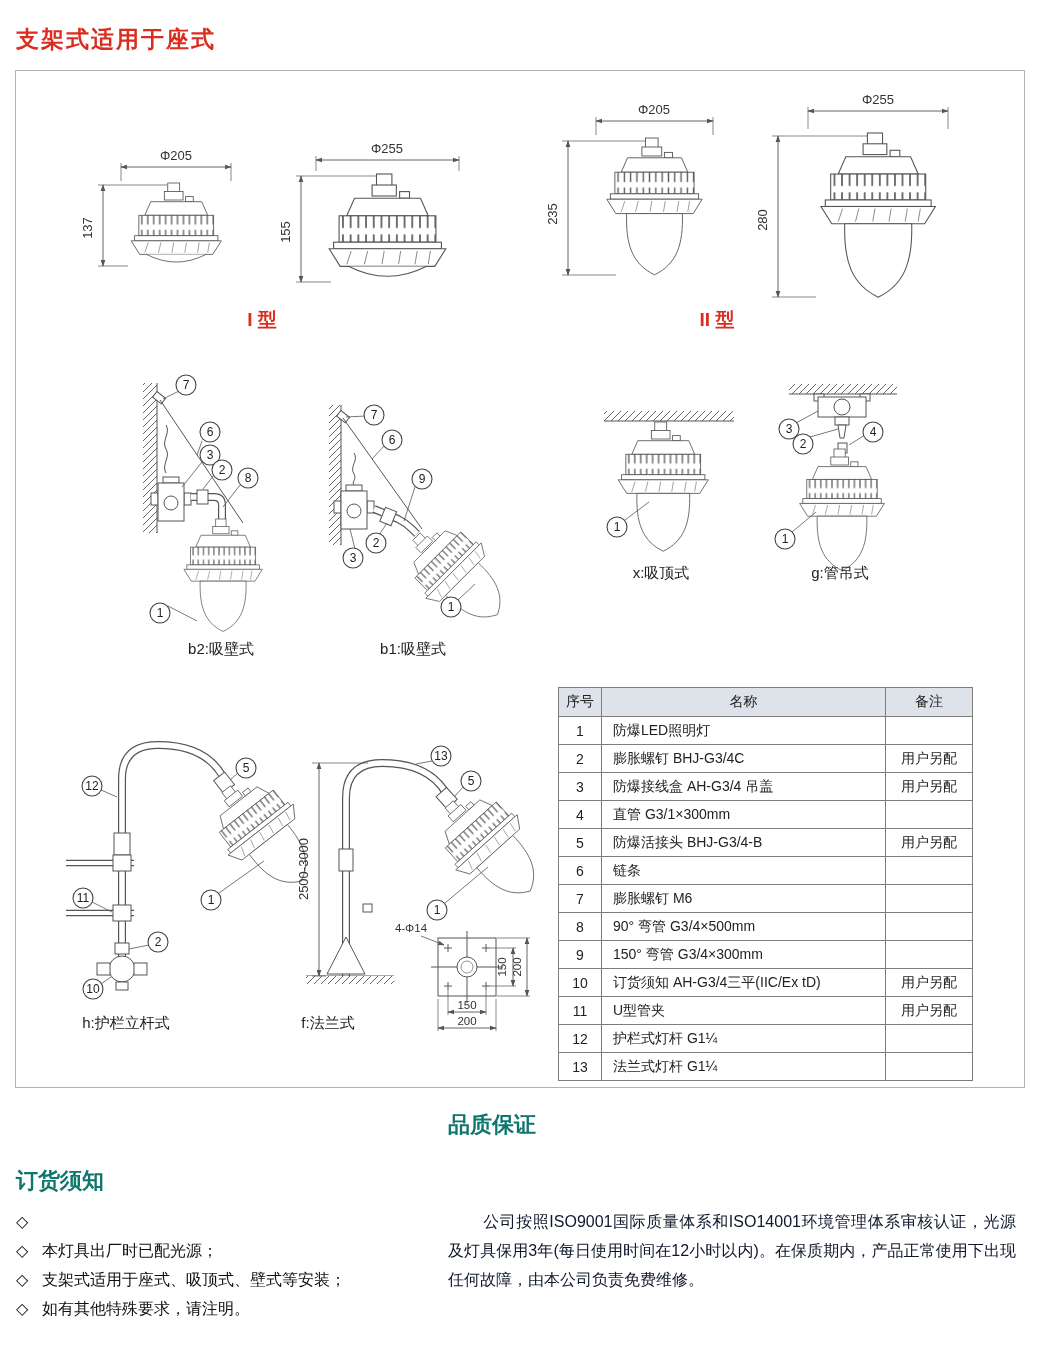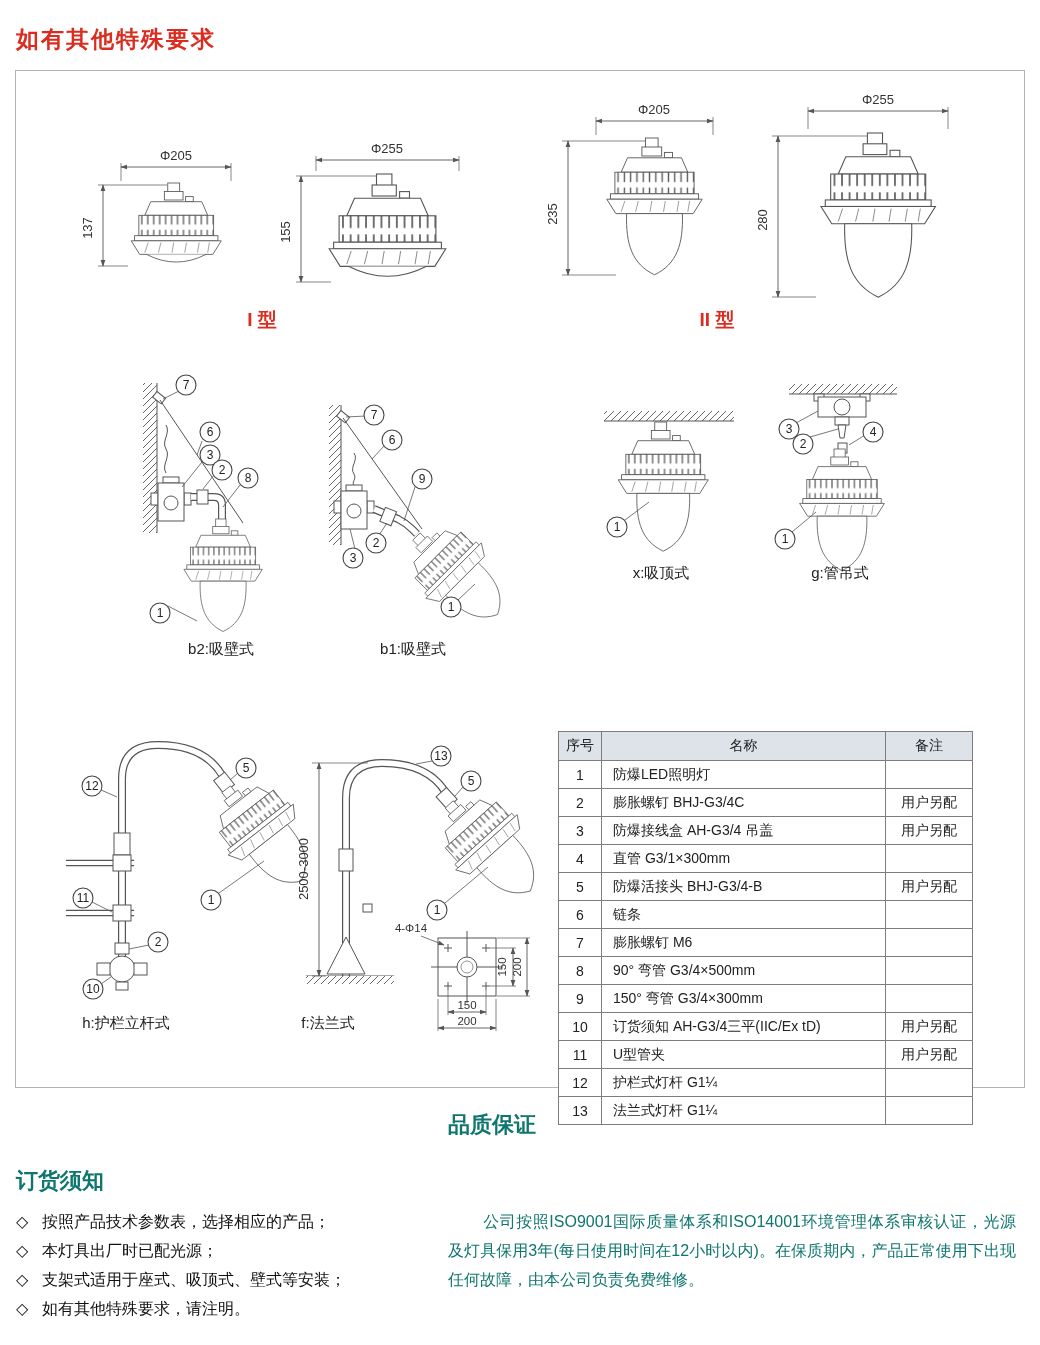--- a/index.html
+++ b/index.html
@@ -30,40 +30,40 @@
   .dlabel{font-size:15px;fill:#222;text-anchor:middle}
   .typelabel{font-size:19px;font-weight:bold;fill:#da2c1f;text-anchor:middle}
   .callout circle{fill:#fff;stroke:#444;stroke-width:1.1}
   .callout text{font-size:12px;fill:#222;text-anchor:middle}
   .tubeO{stroke:#555;stroke-width:8;fill:none}
   .tubeI{stroke:#fff;stroke-width:5.6;fill:none}
   .railO{stroke:#555;stroke-width:6.5;fill:none}
   .railI{stroke:#fff;stroke-width:4.2;fill:none}
   .parts-table{
     position:absolute;left:558px;top:687px;width:414px;border-collapse:collapse;
-    table-layout:fixed;font-size:14px;color:#222;background:#fff;margin-top:44px;
+    table-layout:fixed;font-size:14px;color:#222;background:#fff;
   }
   .parts-table th,.parts-table td{border:1px solid #7d7d7d;overflow:hidden;white-space:nowrap}
   .parts-table th{background:#dde3e9;font-weight:normal;height:26px;text-align:center}
   .parts-table td{height:25px}
   .parts-table td.c{text-align:center}
   .parts-table td.name{padding-left:11px}
   .section-title{position:absolute;font-size:22px;font-weight:bold;color:#0f766e}
   .notes{position:absolute;left:16px;top:1207px;font-size:16px;color:#111;line-height:29px}
   .note-line{display:flex}
   .note-line .bullet{width:26px;flex:none}
   .quality-body{
-    position:absolute;left:448px;top:1207px;width:568px;font-size:16px;color:#0f766e;
+    position:absolute;left:448px;top:1207px;width:568px;font-size:16px;color:#0f172a;
     line-height:29px;text-align:justify;text-indent:2.2em;
   }
 </style>
 </head>
 <body>
 
-<div class="page-title">如有其他特殊要求</div>
+<div class="page-title">支架式适用于座式</div>
 
 <div class="board">
 <svg width="1008" height="1016" viewBox="0 0 1008 1016">
   <defs>
     <pattern id="fins" width="7" height="26" patternUnits="userSpaceOnUse">
       <rect width="7" height="26" fill="#fff"></rect>
       <path d="M3.5,3 V23" stroke="#555" stroke-width="1.5"></path>
     </pattern>
     <pattern id="hatch" width="7" height="7" patternUnits="userSpaceOnUse">
       <rect width="7" height="7" fill="#fff"></rect>
@@ -474,21 +474,20 @@
         <td class="name">法兰式灯杆 G1¼</td>
         <td class="c"></td>
       </tr>
   </tbody>
 </table>
 
 <div class="section-title" style="left:16px;top:1166px">订货须知</div>
 <div class="notes">
   <div class="note-line">
     <span class="bullet">◇</span>
-    <span>按照产品技术参数表，选择相应的产品；</span>
   </div>
   <div class="note-line">
     <span class="bullet">◇</span>
     <span>本灯具出厂时已配光源；</span>
   </div>
   <div class="note-line">
     <span class="bullet">◇</span>
     <span>支架式适用于座式、吸顶式、壁式等安装；</span>
   </div>
   <div class="note-line">

